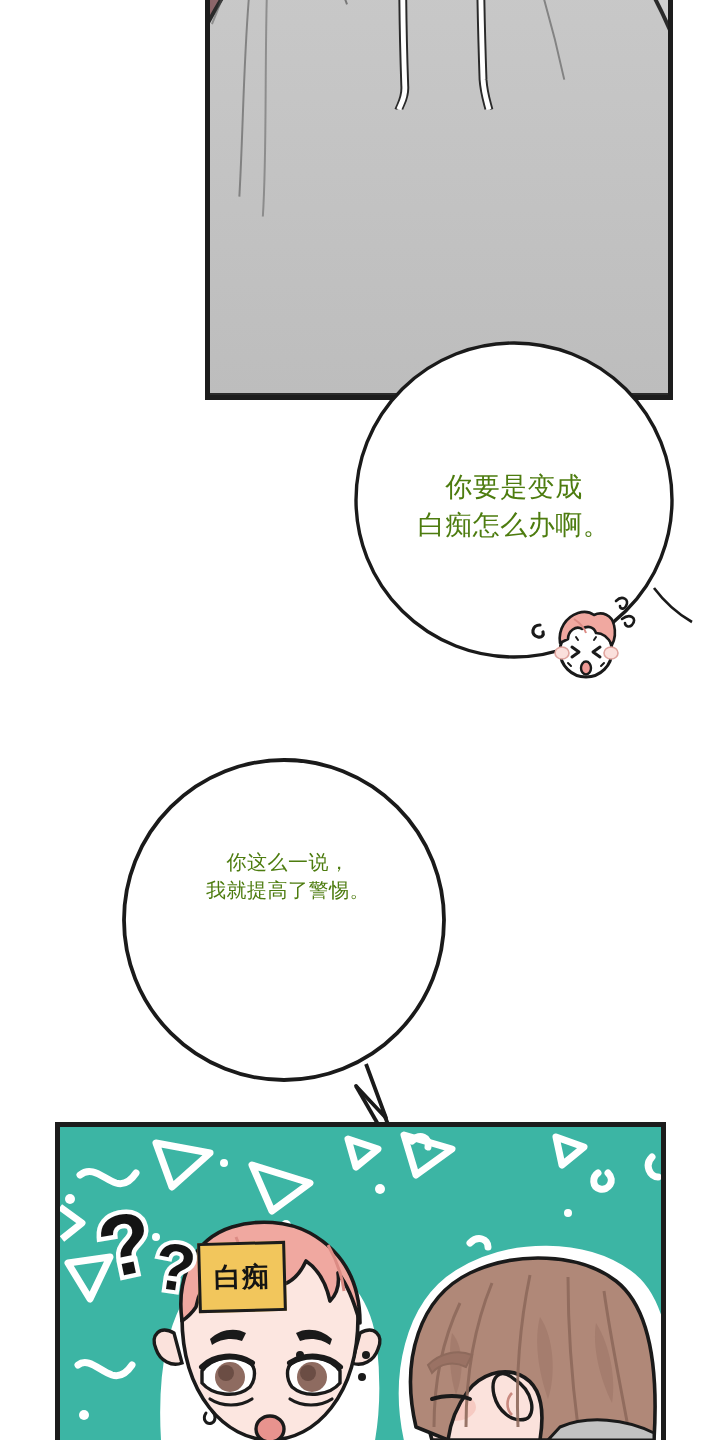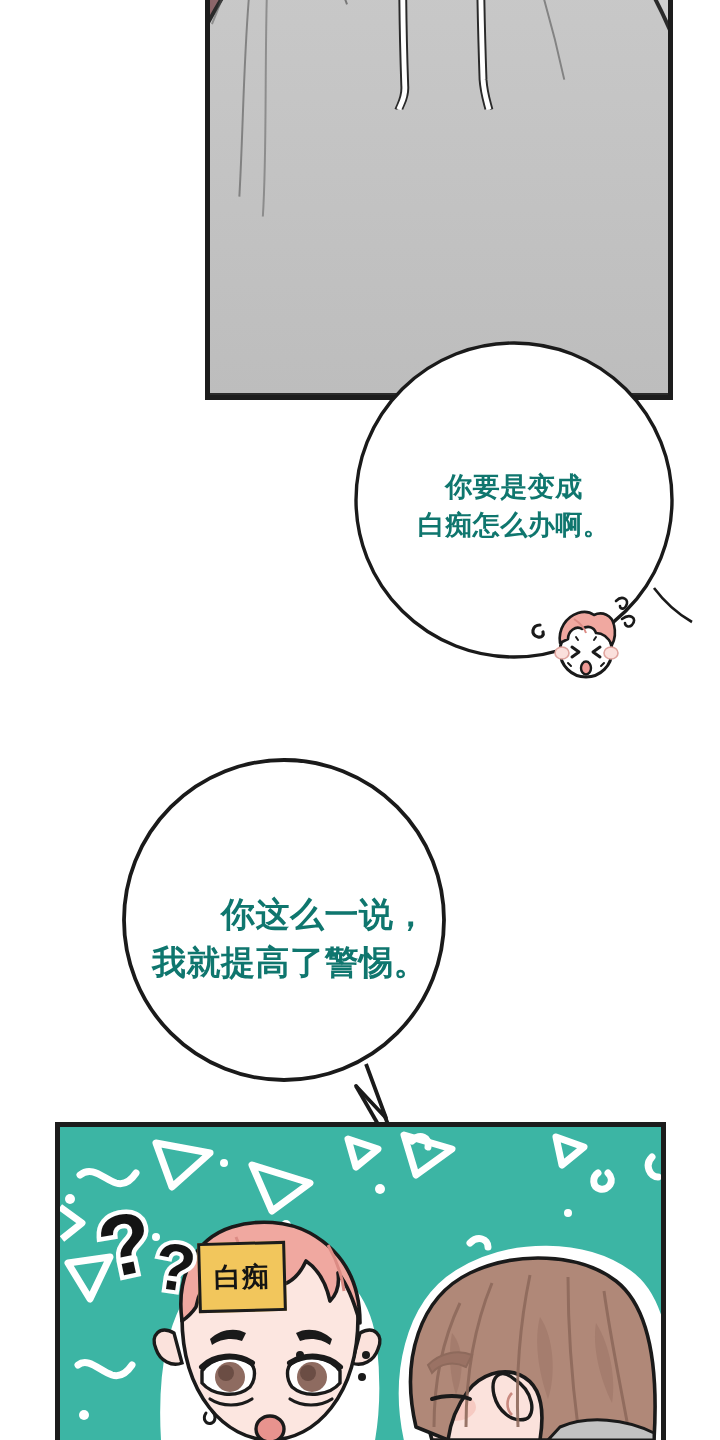--- a/index.html
+++ b/index.html
@@ -54,43 +54,42 @@
 
   
   .bubble {
     position: absolute;
   }
   .bubble svg { display: block; overflow: visible; }
 
   .bubble-text {
     position: absolute;
     text-align: center;
-    color: #0f766e;
-    font-weight: 700;
+    color: #4d7c0f;
+    font-weight: 400;
     line-height: 1.42;
     letter-spacing: 0.5px;
     white-space: pre-line;
     user-select: none;
   }
 
   #bubble1 { left: 348px; top: 338px; }
   #bubble1-text {
     left: 378px;
     top: 468px;
     width: 272px;
     font-size: 27px;
   }
 
   #bubble2 { left: 118px; top: 752px; }
   #bubble2-text {
     left: 148px;
-    top: 890px;
+    top: 848px;
     width: 280px;
-    font-size: 34px;
-    text-align: right;
+    font-size: 20px;
   }
 
   
   #chibi-face {
     position: absolute;
     left: 524px;
     top: 585px;
     width: 120px;
     height: 100px;
   }

